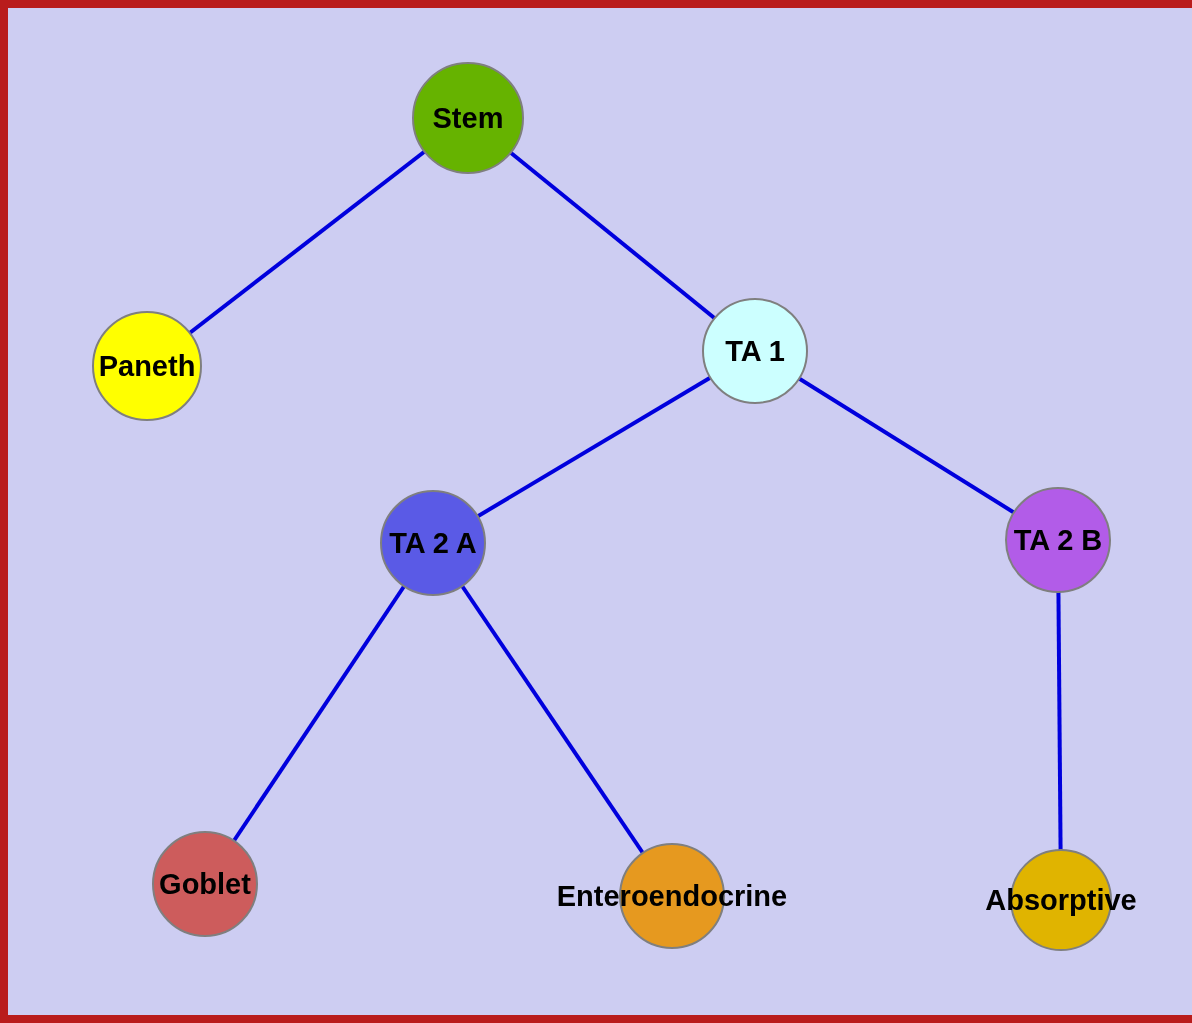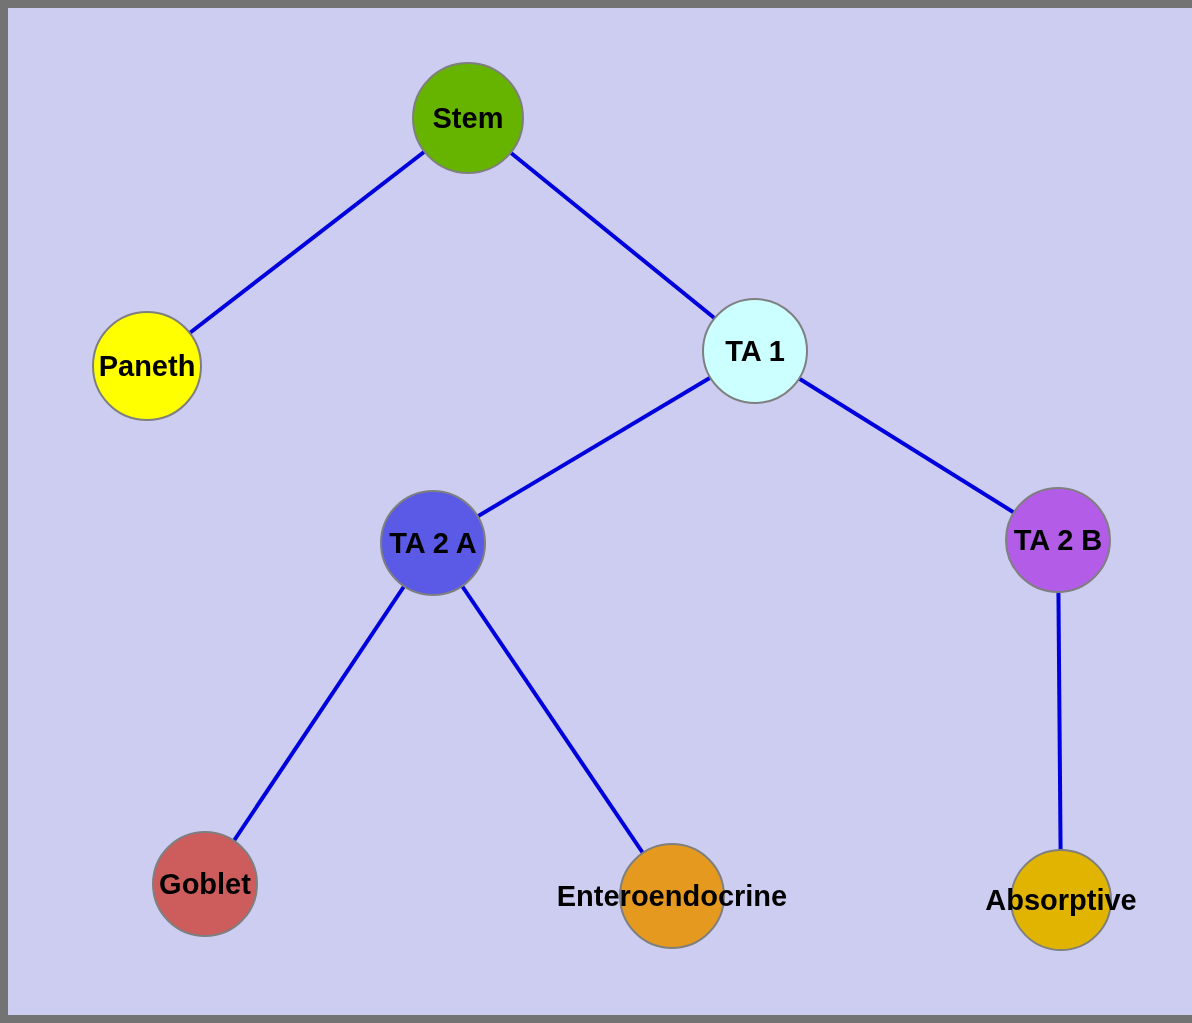--- a/index.html
+++ b/index.html
@@ -5,21 +5,21 @@
   html, body {
     margin: 0;
     padding: 0;
     background: #ffffff;
     font-family: "Liberation Sans", "DejaVu Sans", sans-serif;
   }
   #canvas {
     position: relative;
     width: 1192px;
     height: 1023px;
-    background: #737373;
+    background: #b91c1c;
     overflow: hidden;
   }
   #graph {
     display: block;
   }
   #graph text {
     font-family: "Liberation Sans", "DejaVu Sans", sans-serif;
     font-weight: bold;
     user-select: none;
   }

